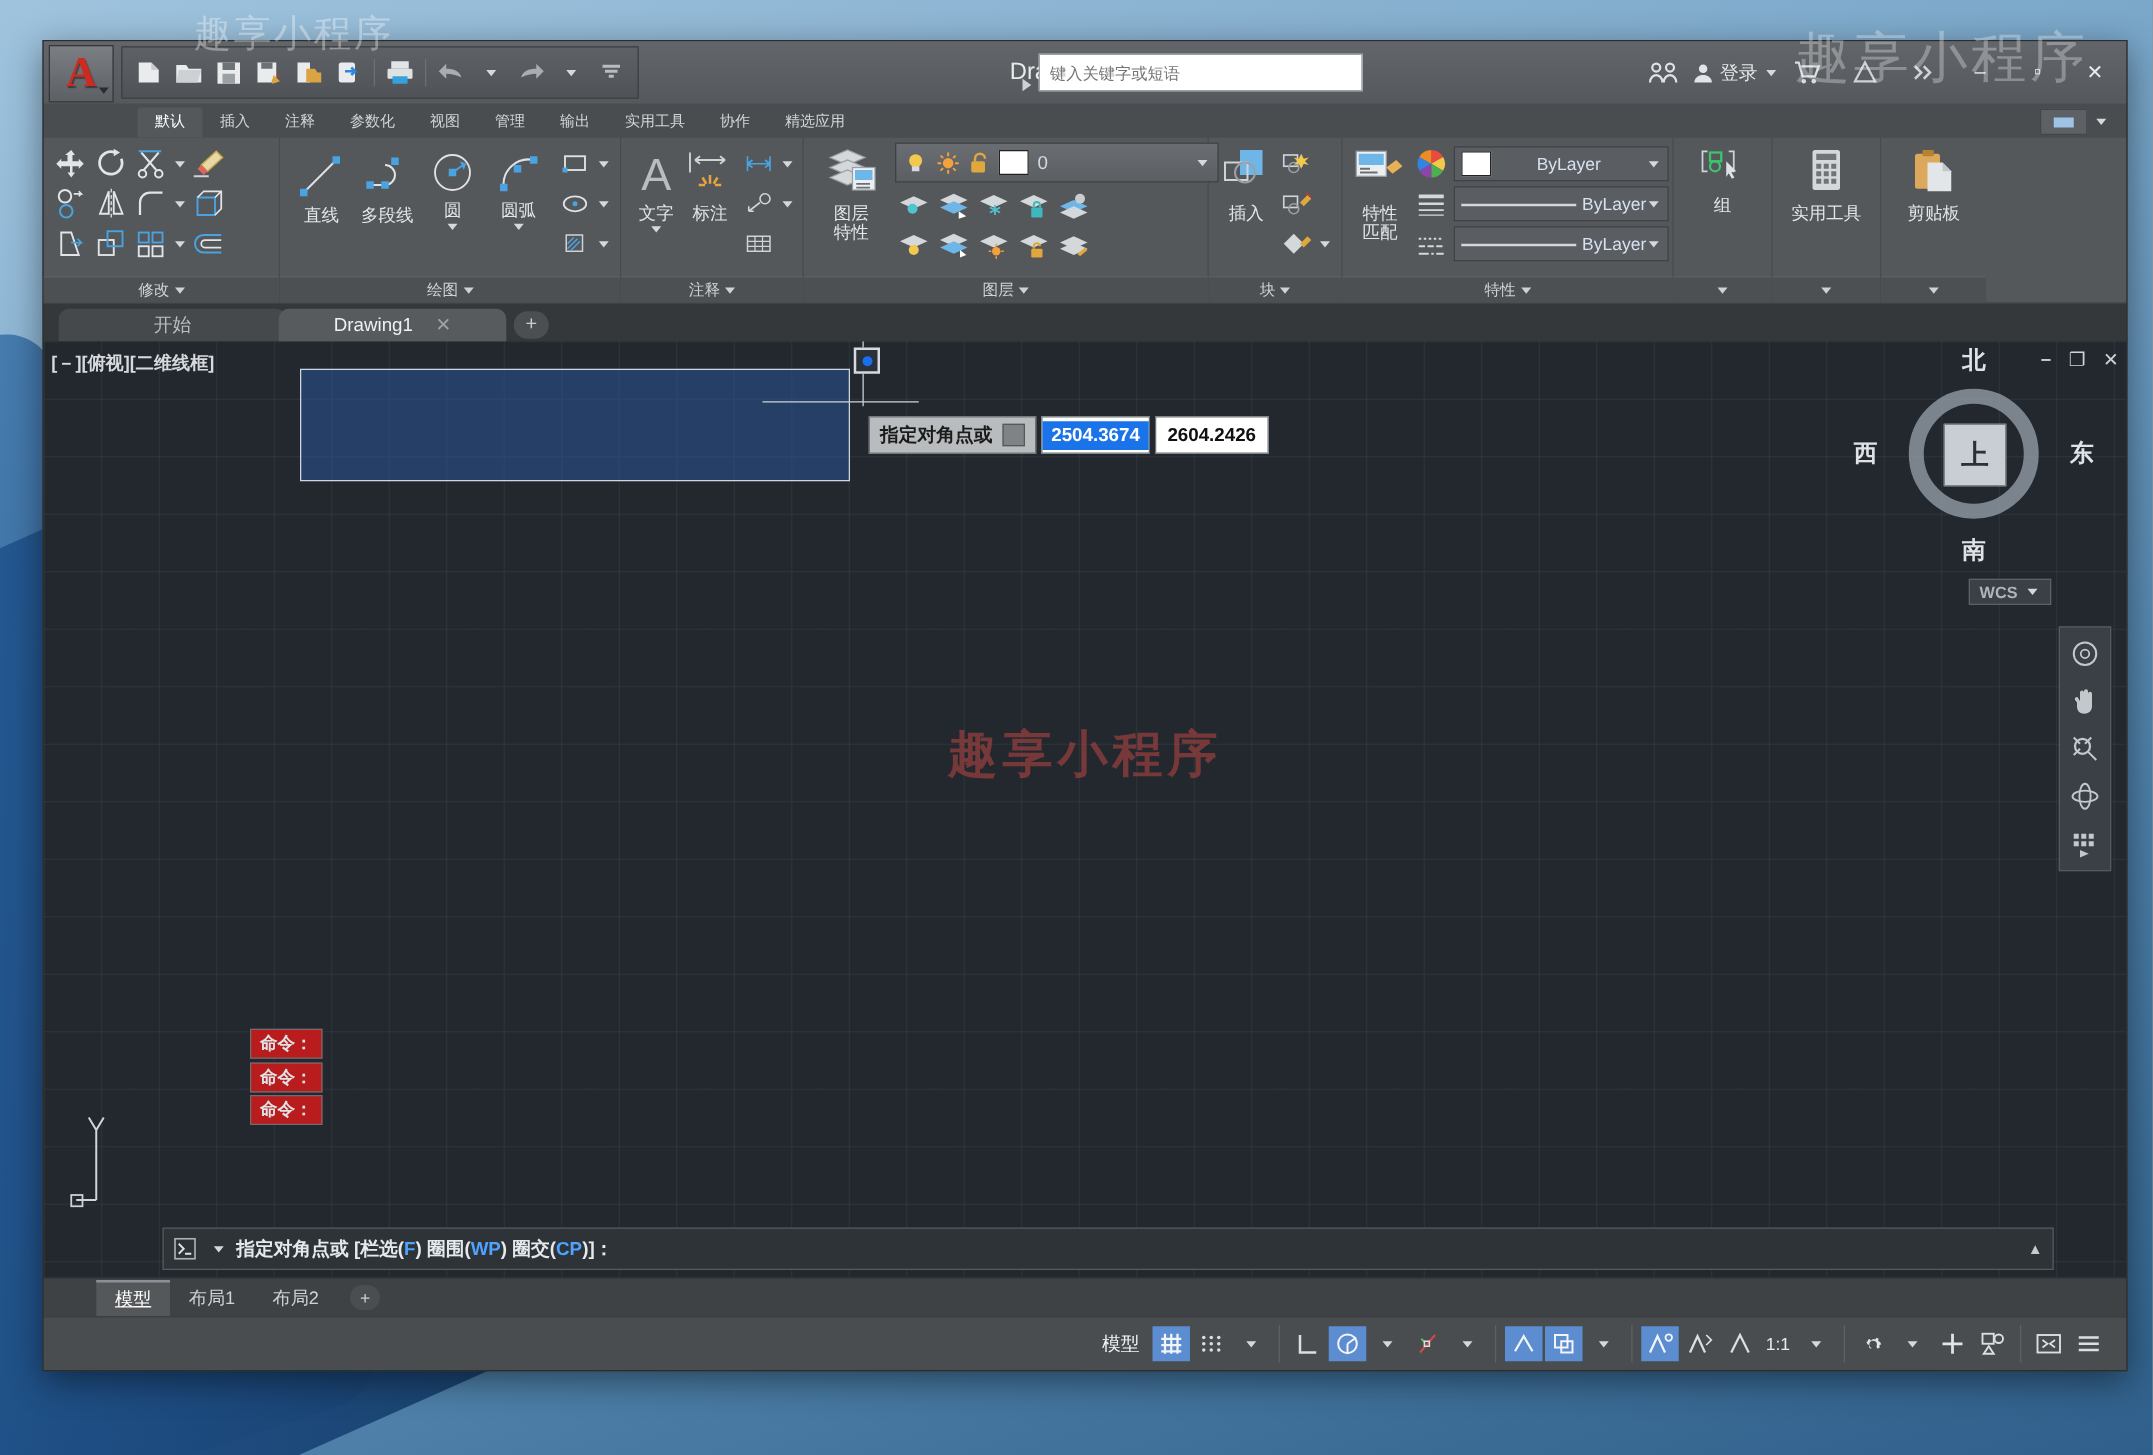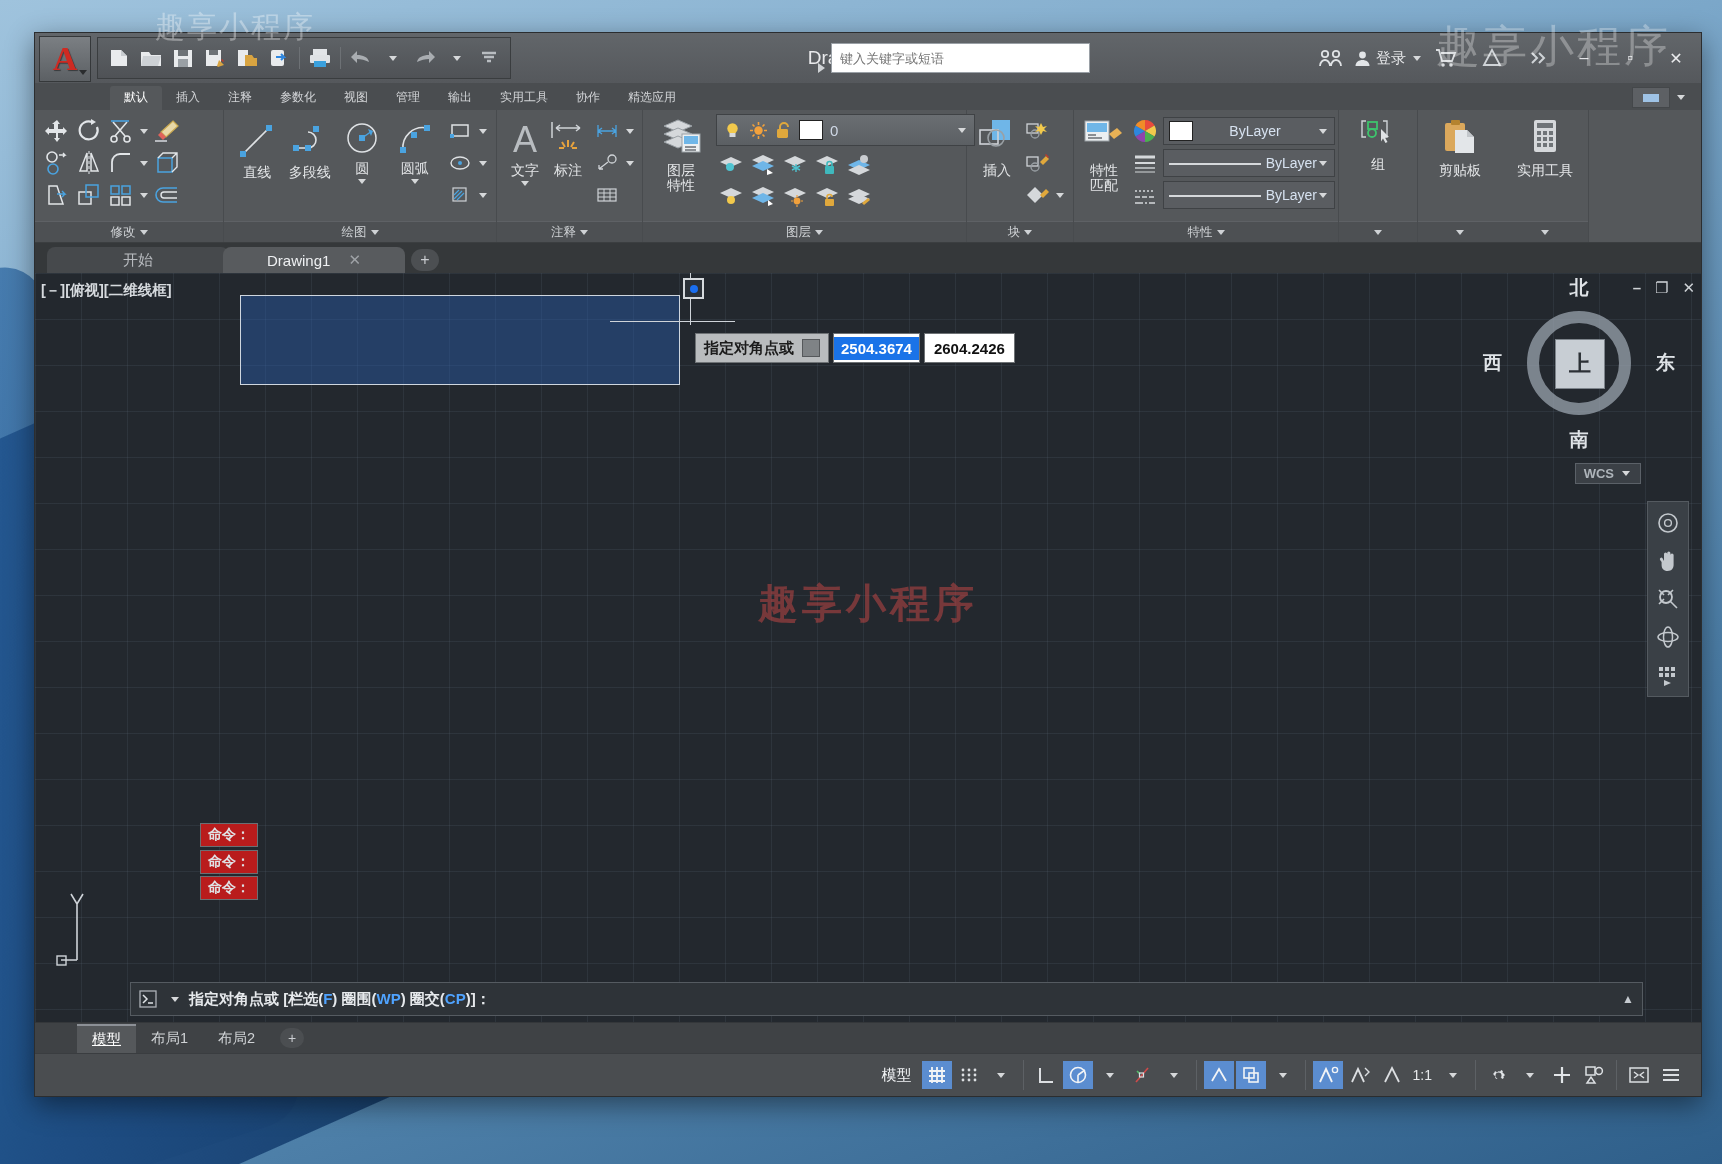--- a/index.html
+++ b/index.html
@@ -788,37 +788,20 @@
               <path d="M22 11l8 8-4 .5 2.5 4.5-2 1-2.5-4.5-2 3z" fill="#dfe2e5"></path>
             </svg>
           <span class="lbl">组</span>
         </div>
       </div>
       <div class="ptitle">
         <span class="caret-d"></span>
       </div>
     </div>
 
-    <div class="rpanel" style="width:84px;border-right:0">
-      <div class="body" style="justify-content:center">
-        <div class="bigbtn" style="width:74px">
-          <svg width="42" height="42" viewBox="0 0 42 42">
-              <rect x="6" y="5" width="20" height="28" rx="2" fill="#dba85c"></rect>
-              <rect x="12" y="2" width="9" height="5" rx="1" fill="#b5832f"></rect>
-              <path d="M16 12h12l7 7v16H16z" fill="#e3e6e9"></path>
-              <path d="M28 12v7h7" fill="#c3c7cb"></path>
-            </svg>
-          <span class="lbl">剪贴板</span>
-        </div>
-      </div>
-      <div class="ptitle">
-        <span class="caret-d"></span>
-      </div>
-    </div>
-
     <div class="rpanel" style="width:86px">
       <div class="body" style="justify-content:center">
         <div class="bigbtn" style="width:78px">
           <svg width="40" height="42" viewBox="0 0 40 42">
               <rect x="9" y="2" width="22" height="32" rx="2" fill="#d5d8db"></rect>
               <rect x="12" y="5" width="16" height="5" fill="#6f7478"></rect>
               <g fill="#6f7478">
                 <rect x="12" y="13" width="4" height="4"></rect>
                 <rect x="18" y="13" width="4" height="4"></rect>
                 <rect x="24" y="13" width="4" height="4"></rect>
@@ -830,20 +813,37 @@
                 <rect x="24" y="25" width="4" height="4"></rect>
               </g>
             </svg>
           <span class="lbl">实用工具</span>
         </div>
       </div>
       <div class="ptitle">
         <span class="caret-d"></span>
       </div>
     </div>
+
+    <div class="rpanel" style="width:84px;border-right:0">
+      <div class="body" style="justify-content:center">
+        <div class="bigbtn" style="width:74px">
+          <svg width="42" height="42" viewBox="0 0 42 42">
+              <rect x="6" y="5" width="20" height="28" rx="2" fill="#dba85c"></rect>
+              <rect x="12" y="2" width="9" height="5" rx="1" fill="#b5832f"></rect>
+              <path d="M16 12h12l7 7v16H16z" fill="#e3e6e9"></path>
+              <path d="M28 12v7h7" fill="#c3c7cb"></path>
+            </svg>
+          <span class="lbl">剪贴板</span>
+        </div>
+      </div>
+      <div class="ptitle">
+        <span class="caret-d"></span>
+      </div>
+    </div>
   </div>
 
   <div class="filetabs">
     <div class="ftab">
       <span>开始</span>
     </div>
     <div class="ftab active">
       <span>Drawing1</span>
       <span class="x">✕</span>
     </div>

